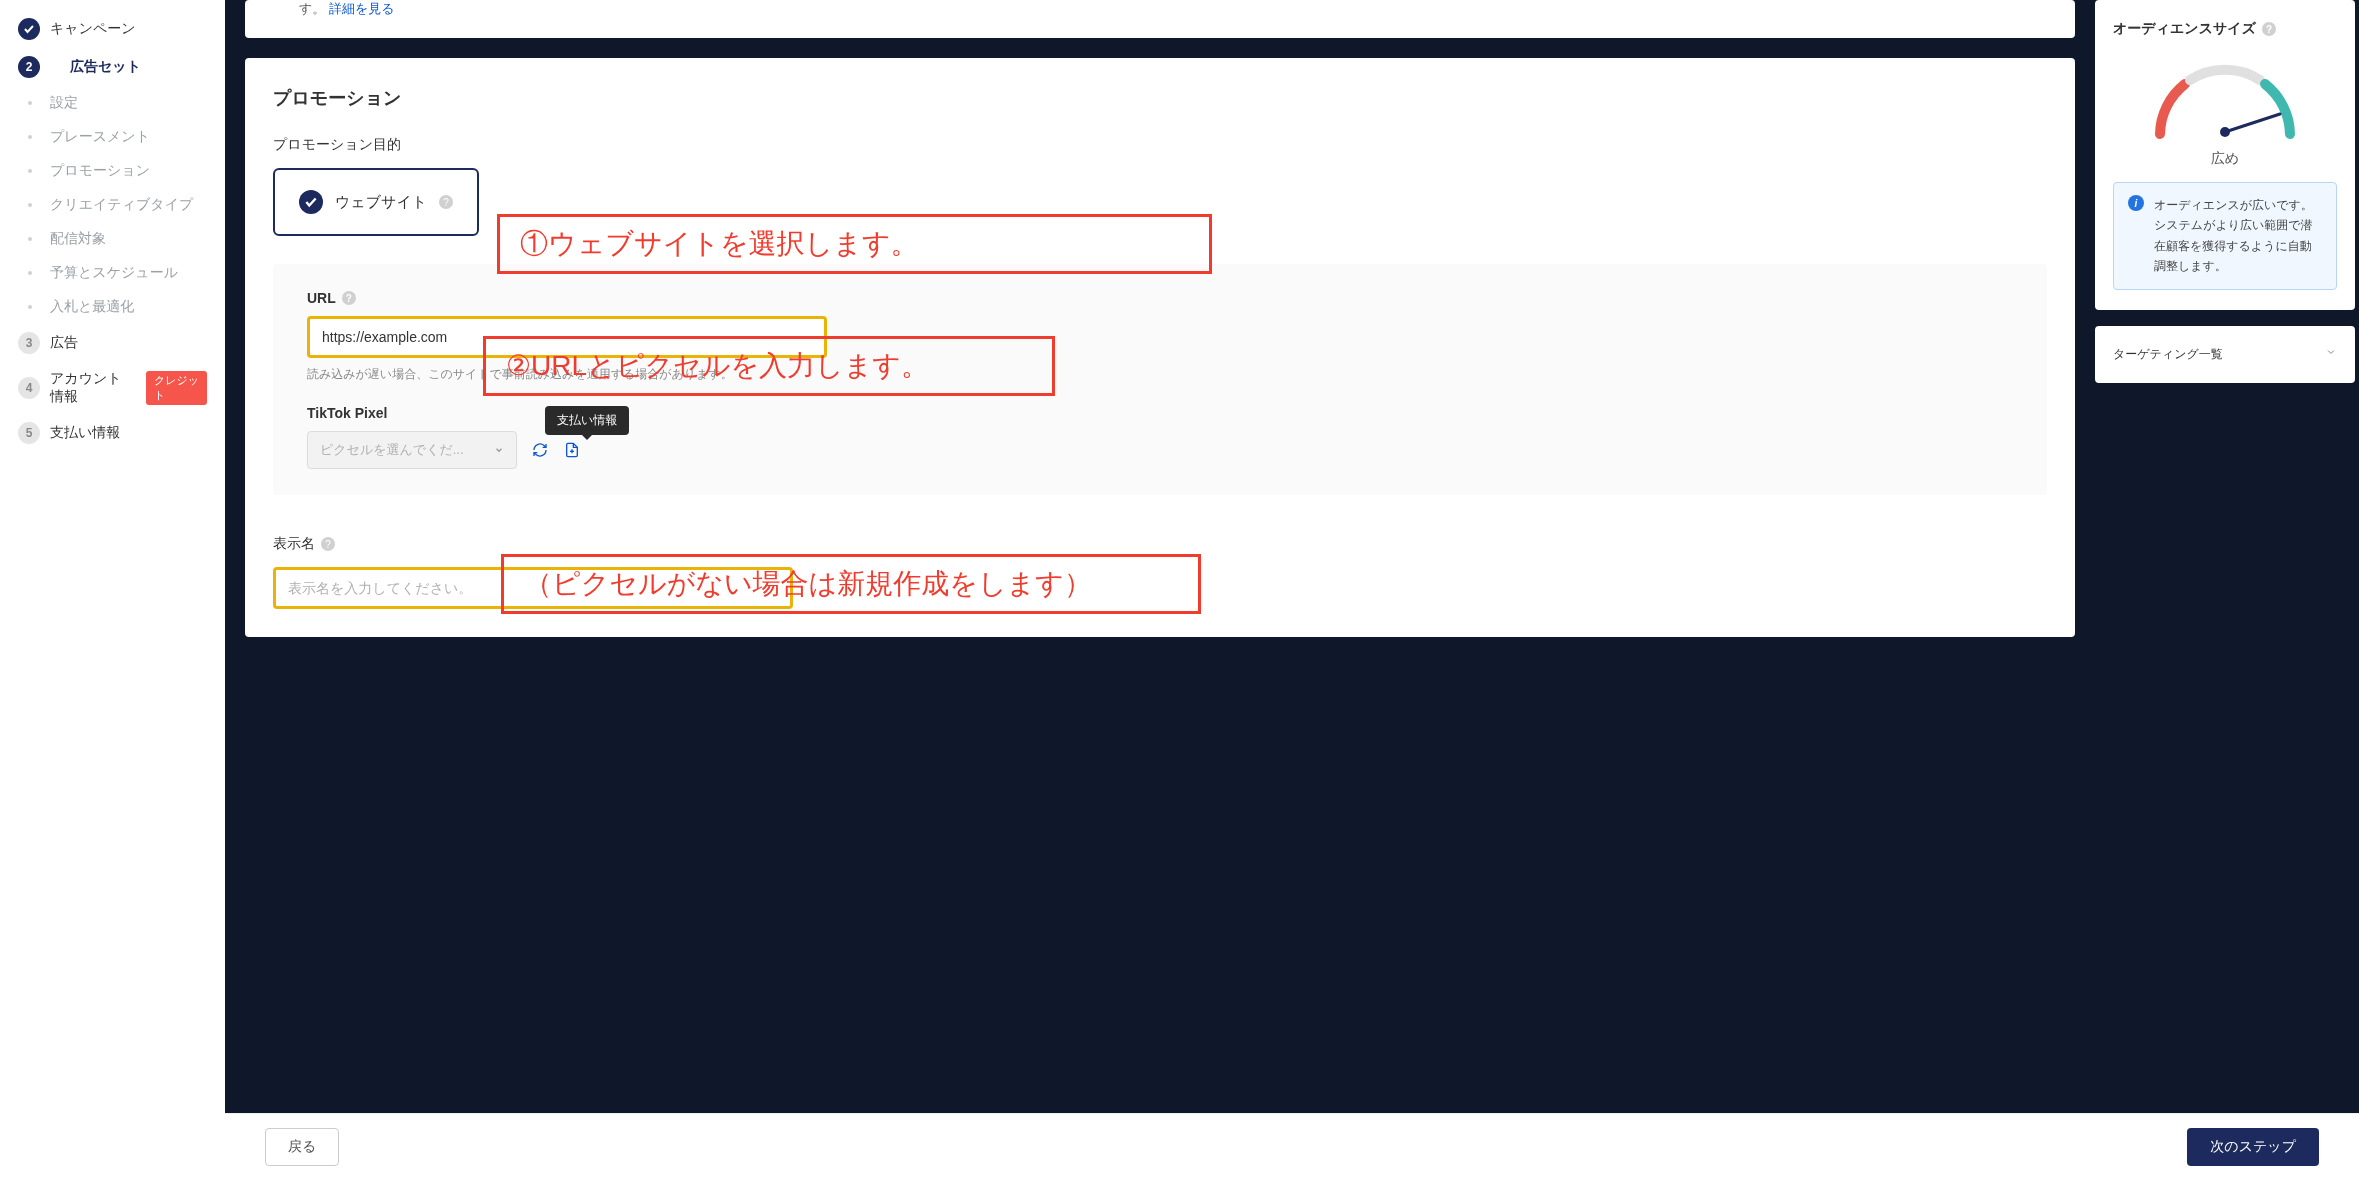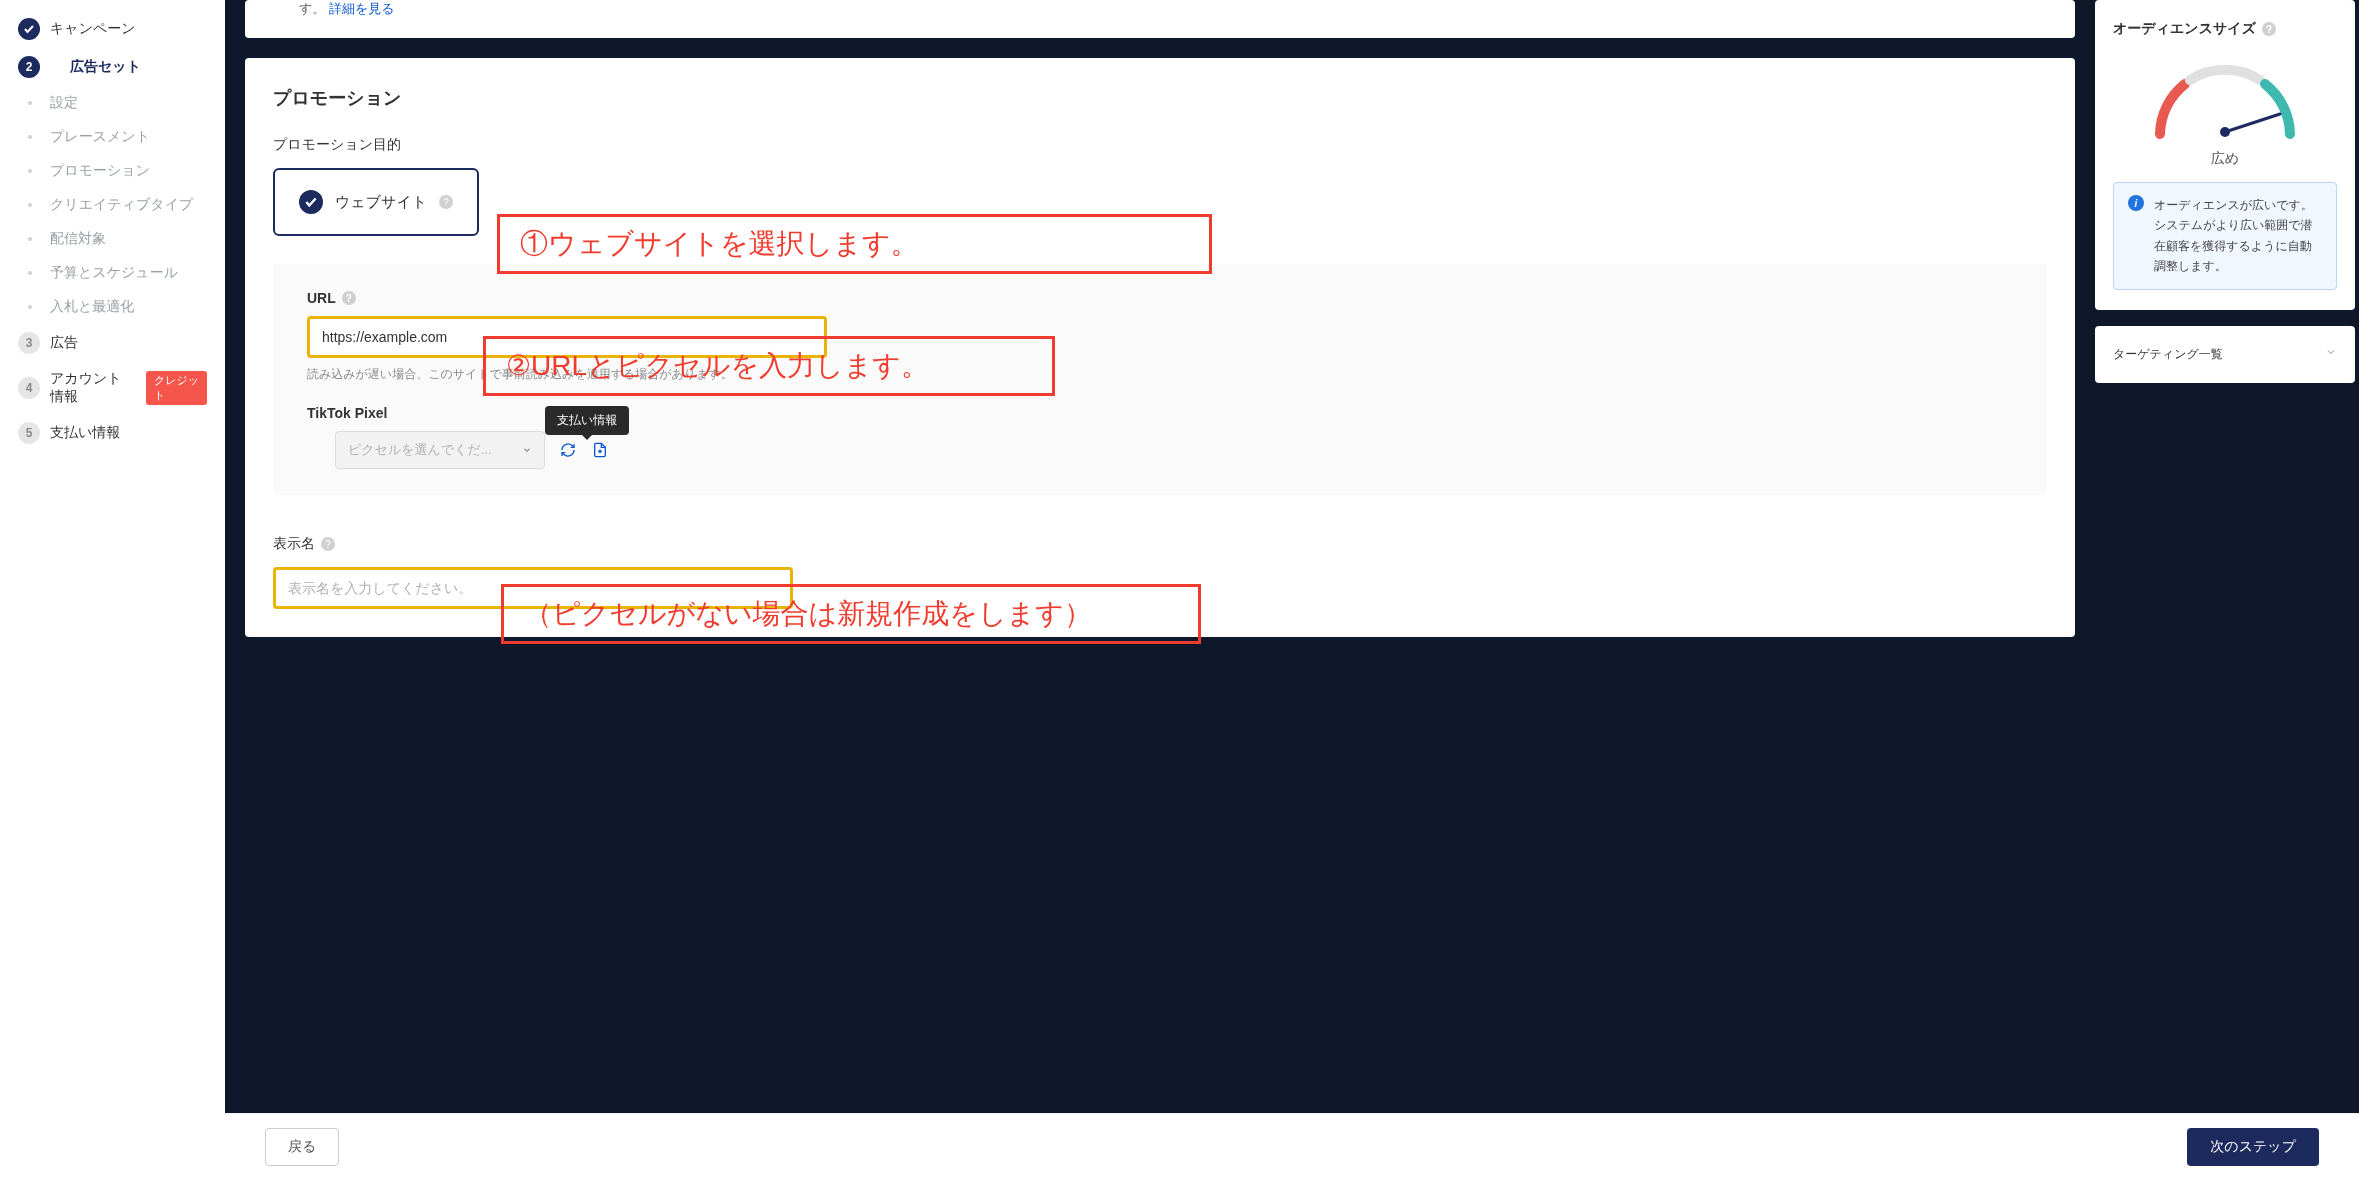--- a/index.html
+++ b/index.html
@@ -33,21 +33,21 @@
 .check-circle { width: 24px; height: 24px; border-radius: 50%; background: #1c2a5e; display: flex; align-items: center; justify-content: center; }
 .option-label { font-size: 15px; color: #333; }
 
 .subcard { background: #fafafa; border-radius: 4px; padding: 26px 34px; margin-top: 28px; }
 .sub-label { font-size: 14px; font-weight: 600; color: #333; margin-bottom: 10px; display: flex; align-items: center; gap: 6px; }
 .text-input { width: 520px; max-width: 100%; padding: 10px 12px; border: 3px solid #eab308; border-radius: 4px; font-size: 14px; color: #333; background: #fff; }
 .text-input::placeholder { color: #b0b0b0; }
 .hint { font-size: 12px; color: #888; margin-top: 8px; }
 
 .pixel-row { display: flex; align-items: center; gap: 14px; margin-top: 8px; position: relative; }
-.select-box { width: 210px; padding: 9px 12px; border: 1px solid #dcdcdc; border-radius: 4px; background: #f2f2f2; color: #b0b0b0; font-size: 13px; display: flex; align-items: center; justify-content: space-between; cursor: pointer; margin-left: 28px; }
+.select-box { width: 210px; padding: 9px 12px; border: 1px solid #dcdcdc; border-radius: 4px; background: #f2f2f2; color: #b0b0b0; font-size: 13px; display: flex; align-items: center; justify-content: space-between; cursor: pointer; }
 .icon-btn { width: 18px; height: 18px; color: #0b57d0; cursor: pointer; display: flex; align-items: center; justify-content: center; }
 .tooltip { position: absolute; background: #2a2a2a; color: #fff; font-size: 12px; padding: 6px 12px; border-radius: 4px; bottom: 34px; left: 238px; white-space: nowrap; }
 .tooltip::after { content: ""; position: absolute; top: 100%; left: 50%; transform: translateX(-50%); border: 5px solid transparent; border-top-color: #2a2a2a; }
 
 .display-name-block { margin-top: 40px; }
 
 .annot { border: 3px solid #f03c2e; color: #f03c2e; font-size: 28px; padding: 8px 20px; position: absolute; background: rgba(255,255,255,0); pointer-events: none; }
 
 .right-panel { width: 260px; flex-shrink: 0; }
 .rp-card { background: #fff; border-radius: 4px; padding: 20px 18px; margin-bottom: 16px; }
@@ -180,21 +180,21 @@
             <div class="field-label">
               <span>表示名</span>
               <span class="help-icon">?</span>
             </div>
             <input class="text-input" type="text" placeholder="表示名を入力してください。" style="">
           </div>
         </div>
 
         <div class="annot" style="top:214px; left:252px; width:715px;">①ウェブサイトを選択します。</div>
         <div class="annot" style="top:336px; left:238px; width:572px;">②URLとピクセルを入力します。</div>
-        <div class="annot" style="top:584px; left:256px; width:700px;">（ピクセルがない場合は新規作成をします）</div>
+        <div class="annot" style="top:554px; left:256px; width:700px;">（ピクセルがない場合は新規作成をします）</div>
       </div>
     </div>
 
     <aside class="right-panel">
       <div class="rp-card">
         <div class="rp-title">
           <span>オーディエンスサイズ</span>
           <span class="help-icon">?</span>
         </div>
         <div class="gauge-wrap">

